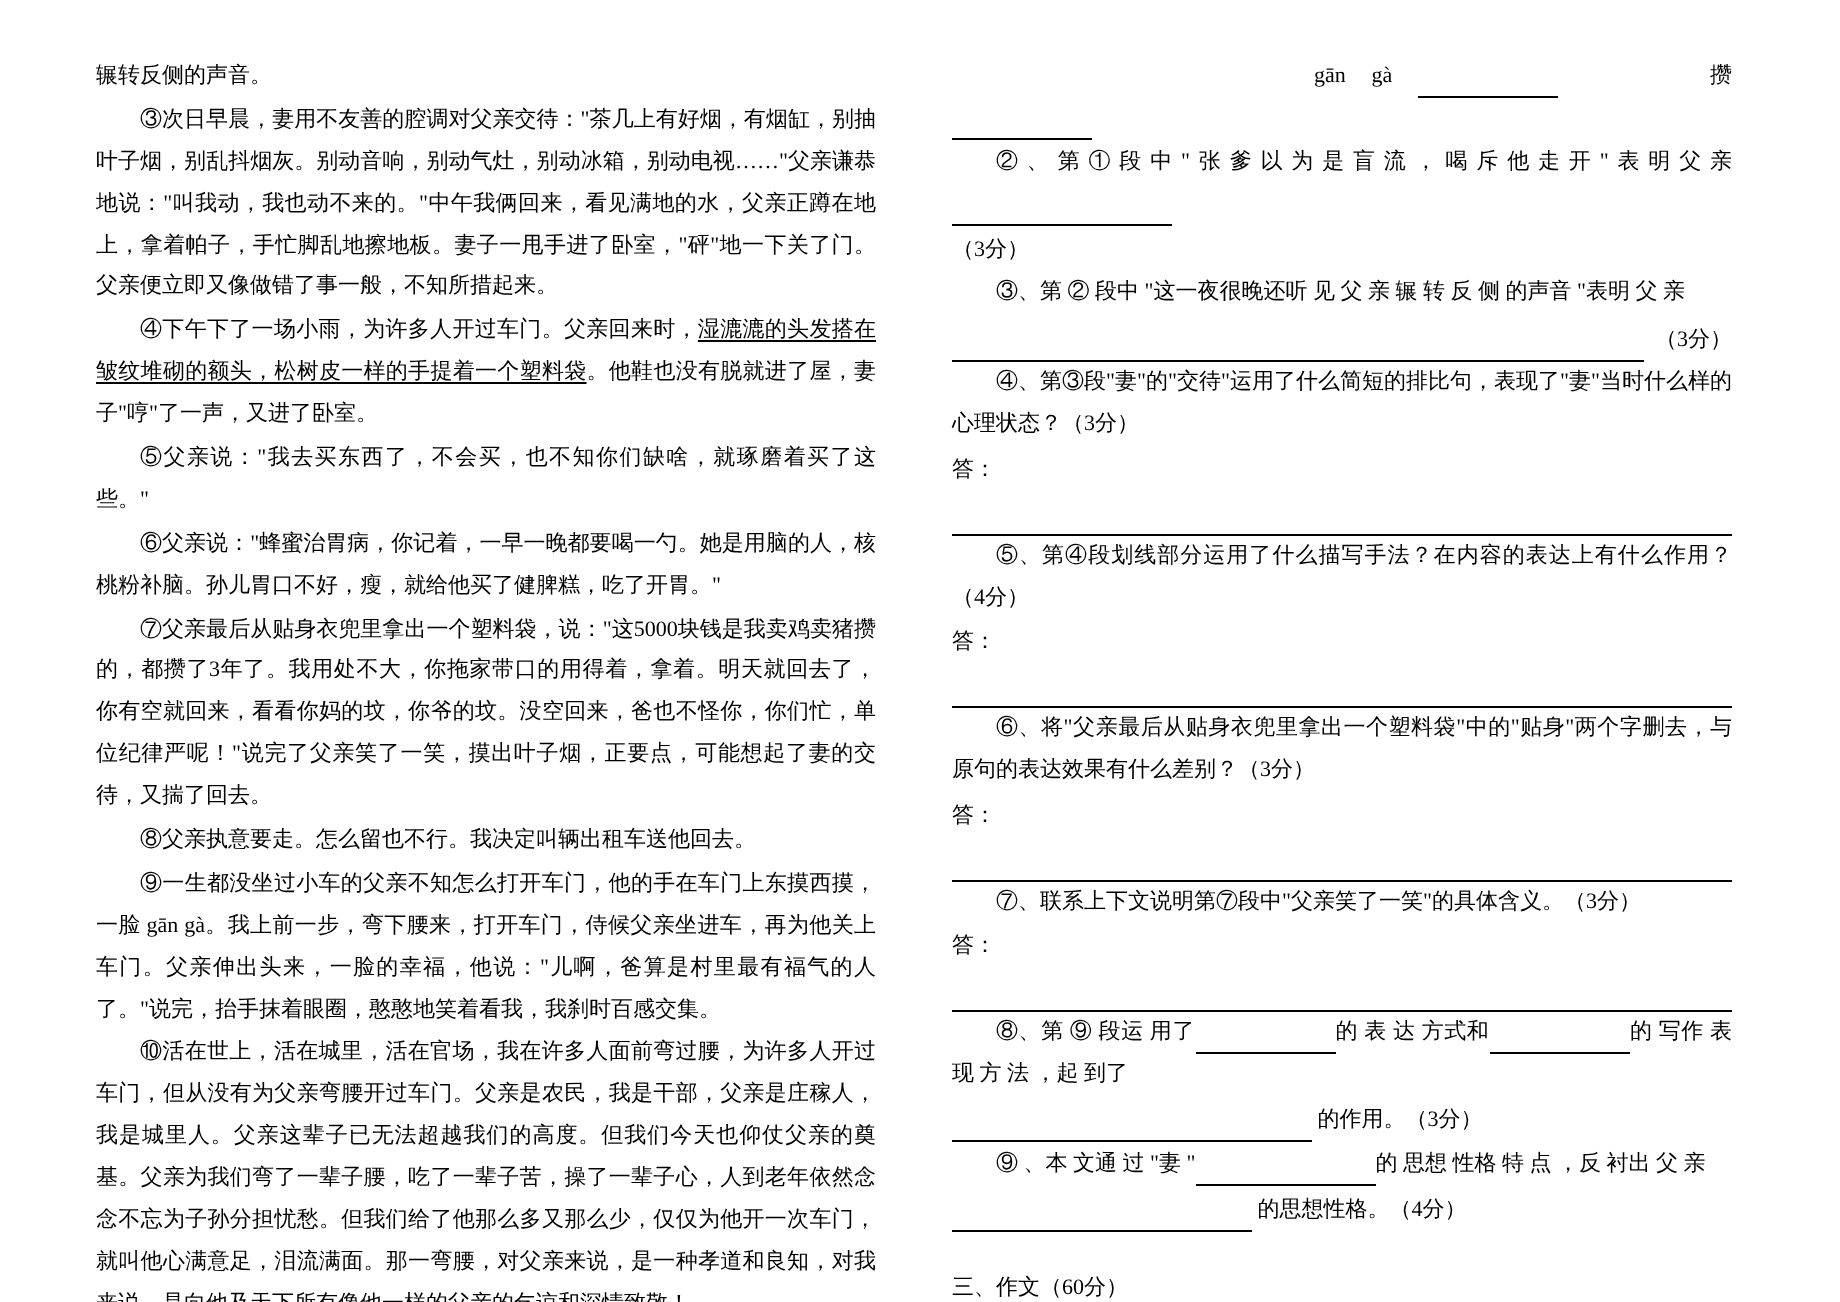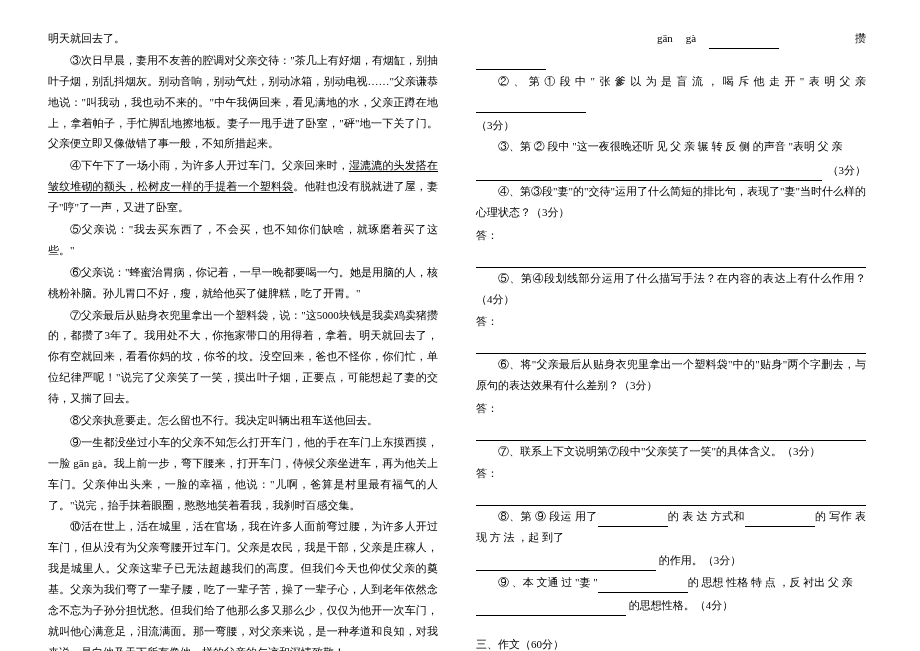--- a/index.html
+++ b/index.html
@@ -80,21 +80,21 @@
     .section-head {
       text-indent: 0;
       margin-top: 18px;
     }
   </style>
 </head>
 <body>
 
 <div class="page">
   <div class="column">
-    <p class="no-indent">明天就回去了。</p>
+    <p class="no-indent">辗转反侧的声音。</p>
     <p>③次日早晨，妻用不友善的腔调对父亲交待："茶几上有好烟，有烟缸，别抽叶子烟，别乱抖烟灰。别动音响，别动气灶，别动冰箱，别动电视……"父亲谦恭地说："叫我动，我也动不来的。"中午我俩回来，看见满地的水，父亲正蹲在地上，拿着帕子，手忙脚乱地擦地板。妻子一甩手进了卧室，"砰"地一下关了门。父亲便立即又像做错了事一般，不知所措起来。</p>
     <p>
       <span>④下午下了一场小雨，为许多人开过车门。父亲回来时，</span><span class="underline">湿漉漉的头发搭在皱纹堆砌的额头，松树皮一样的手提着一个塑料袋</span><span>。他鞋也没有脱就进了屋，妻子"哼"了一声，又进了卧室。</span>
     </p>
     <p>⑤父亲说："我去买东西了，不会买，也不知你们缺啥，就琢磨着买了这些。"</p>
     <p>⑥父亲说："蜂蜜治胃病，你记着，一早一晚都要喝一勺。她是用脑的人，核桃粉补脑。孙儿胃口不好，瘦，就给他买了健脾糕，吃了开胃。"</p>
     <p>⑦父亲最后从贴身衣兜里拿出一个塑料袋，说："这5000块钱是我卖鸡卖猪攒的，都攒了3年了。我用处不大，你拖家带口的用得着，拿着。明天就回去了，你有空就回来，看看你妈的坟，你爷的坟。没空回来，爸也不怪你，你们忙，单位纪律严呢！"说完了父亲笑了一笑，摸出叶子烟，正要点，可能想起了妻的交待，又揣了回去。</p>
     <p>⑧父亲执意要走。怎么留也不行。我决定叫辆出租车送他回去。</p>
     <p>⑨一生都没坐过小车的父亲不知怎么打开车门，他的手在车门上东摸西摸，一脸 gān gà。我上前一步，弯下腰来，打开车门，侍候父亲坐进车，再为他关上车门。父亲伸出头来，一脸的幸福，他说："儿啊，爸算是村里最有福气的人了。"说完，抬手抹着眼圈，憨憨地笑着看我，我刹时百感交集。</p>
     <p>⑩活在世上，活在城里，活在官场，我在许多人面前弯过腰，为许多人开过车门，但从没有为父亲弯腰开过车门。父亲是农民，我是干部，父亲是庄稼人，我是城里人。父亲这辈子已无法超越我们的高度。但我们今天也仰仗父亲的奠基。父亲为我们弯了一辈子腰，吃了一辈子苦，操了一辈子心，人到老年依然念念不忘为子孙分担忧愁。但我们给了他那么多又那么少，仅仅为他开一次车门，就叫他心满意足，泪流满面。那一弯腰，对父亲来说，是一种孝道和良知，对我来说，是向他及天下所有像他一样的父亲的乞谅和深情致敬！</p>

